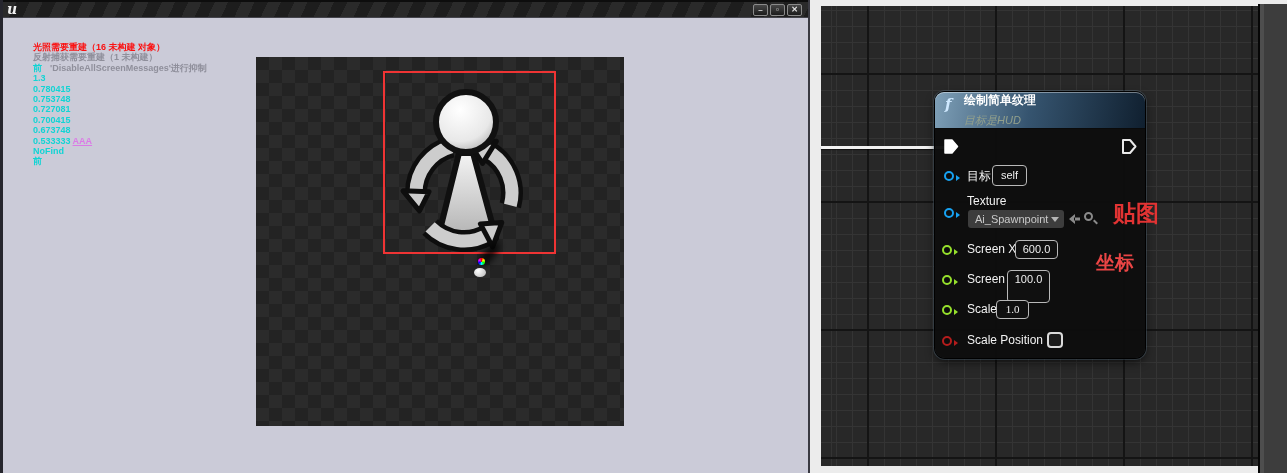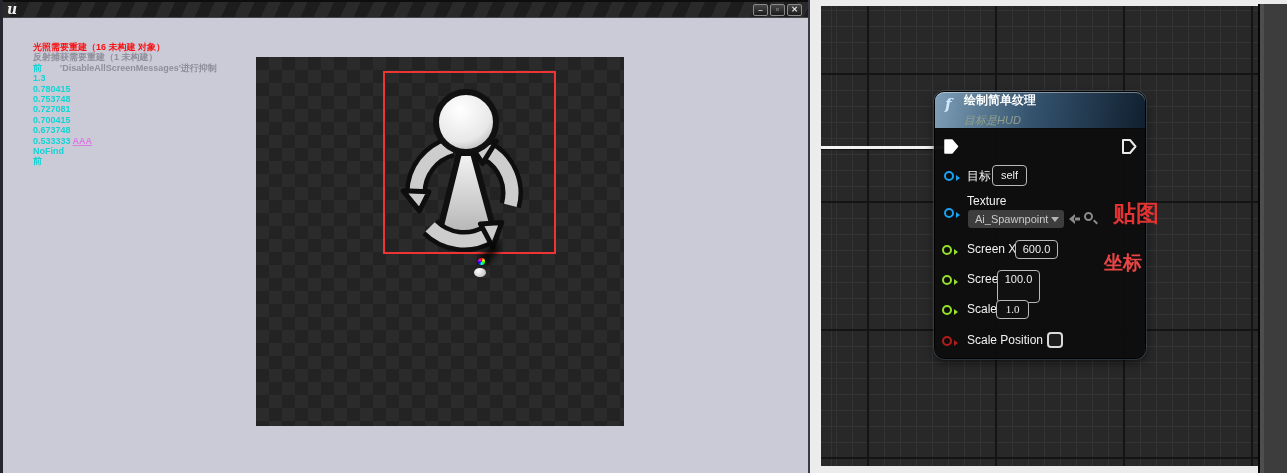--- a/index.html
+++ b/index.html
@@ -89,41 +89,41 @@
   #browse-icon{position:absolute;left:133px;top:121px;}
   #search-icon{position:absolute;left:149px;top:120px;width:9px;height:9px;
     border:2px solid #8a8a8a;border-radius:50%;}
   #search-icon::after{content:'';position:absolute;left:7px;top:7px;width:5px;height:2px;
     background:#8a8a8a;transform:rotate(45deg);}
   #scale-pos-checkbox{position:absolute;left:112px;top:240px;width:16px;height:16px;
     background:#1c1c1c;border:2px solid #dadada;border-radius:4px;}
 
   .annotation{position:absolute;font-weight:bold;white-space:nowrap;}
   #note-texture{left:1113px;top:198px;font-size:23px;color:#e23333;}
-  #note-coords{left:1096px;top:250px;font-size:19px;color:#ea4545;margin-left:8px;}
+  #note-coords{left:1096px;top:250px;font-size:19px;color:#ea4545;}
 </style>
 </head>
 <body>
 
 <div id="stage">
 
   <div id="game-window">
     <div id="titlebar">
       <span id="u-logo">u</span>
       <span id="win-controls">
         <span class="win-btn">–</span>
         <span class="win-btn">▫</span>
         <span class="win-btn">✕</span>
       </span>
     </div>
 
     <div id="debug-messages">
         <div class="dbg-line"><span style="color: rgb(251, 16, 16);">光照需要重建（16 未构建 对象）</span></div>
         <div class="dbg-line"><span style="color: rgb(143, 143, 155);">反射捕获需要重建（1 未构建）</span></div>
-        <div class="dbg-line"><span style="color: rgb(18, 212, 212);">前</span><span style="color: rgb(143, 143, 155); margin-left: 18px;">'DisableAllScreenMessages'进行抑制</span></div>
+        <div class="dbg-line"><span style="color: rgb(18, 212, 212);">前</span><span style="color: rgb(143, 143, 155); margin-left: 8px;">'DisableAllScreenMessages'进行抑制</span></div>
         <div class="dbg-line"><span style="color: rgb(18, 212, 212);">1.3</span></div>
         <div class="dbg-line"><span style="color: rgb(18, 212, 212);">0.780415</span></div>
         <div class="dbg-line"><span style="color: rgb(18, 212, 212);">0.753748</span></div>
         <div class="dbg-line"><span style="color: rgb(18, 212, 212);">0.727081</span></div>
         <div class="dbg-line"><span style="color: rgb(18, 212, 212);">0.700415</span></div>
         <div class="dbg-line"><span style="color: rgb(18, 212, 212);">0.673748</span></div>
         <div class="dbg-line"><span style="color: rgb(18, 212, 212);">0.533333</span><span style="color: rgb(219, 122, 230); margin-left: 2px; text-decoration: underline;">AAA</span></div>
         <div class="dbg-line"><span style="color: rgb(18, 212, 212);">NoFind</span></div>
         <div class="dbg-line"><span style="color: rgb(18, 212, 212);">前</span></div>
       </div>
@@ -208,21 +208,21 @@
       <path d="M7,1 L1,6 L7,11 Z M6,4.5 L12,4.5 L12,7.5 L6,7.5 Z" fill="#8a8a8a"></path>
     </svg>
     <span id="search-icon"></span>
 
     <span class="pin pin-green" style="left:7px;top:153px;"></span>
     <span class="pin-label" style="left:32px;top:150px;">Screen X</span>
     <span class="val-box" style="left:80px;top:148px;width:43px;height:19px;">600.0</span>
 
     <span class="pin pin-green" style="left:7px;top:183px;"></span>
     <span class="pin-label" style="left:32px;top:180px;">Screen Y</span>
-    <span class="val-box" style="left:62px;top:178px;width:43px;height:33px;">100.0</span>
+    <span class="val-box" style="left:72px;top:178px;width:43px;height:33px;">100.0</span>
 
     <span class="pin pin-green" style="left:7px;top:213px;"></span>
     <span class="pin-label" style="left:32px;top:210px;">Scale</span>
     <span class="val-box" style="left:61px;top:208px;width:33px;height:19px;font-family:Liberation Serif, serif;">1.0</span>
 
     <span class="pin pin-red" style="left:7px;top:244px;"></span>
     <span class="pin-label" style="left:32px;top:241px;">Scale Position</span>
     <span id="scale-pos-checkbox"></span>
   </div>
 

